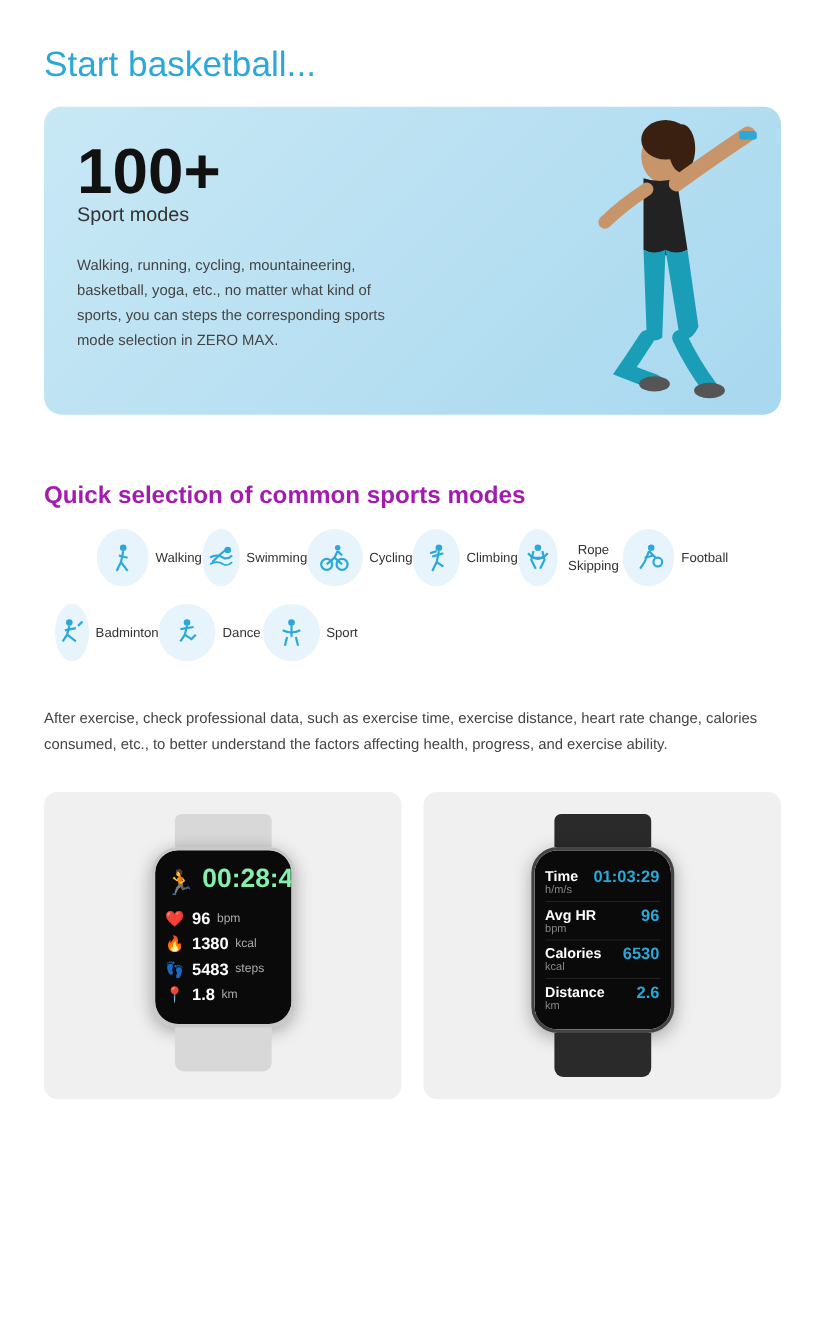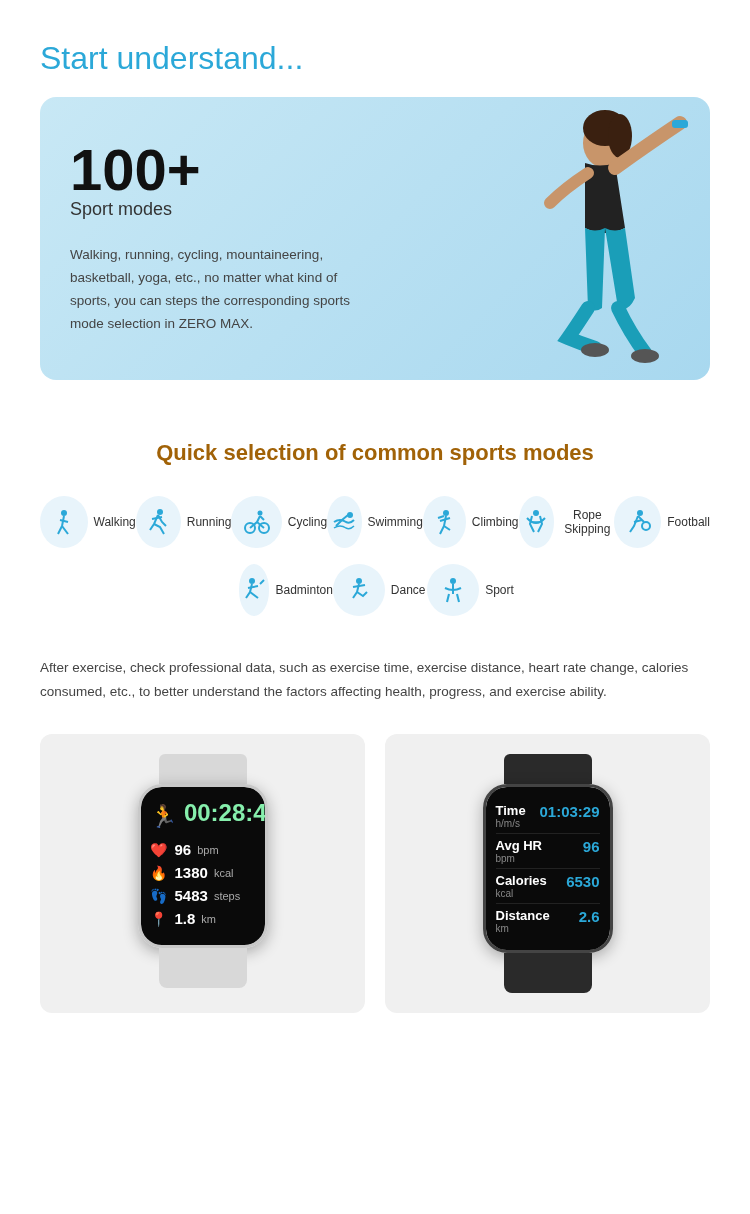--- a/index.html
+++ b/index.html
@@ -25,21 +25,21 @@
     .hero-card {
       background: linear-gradient(135deg, #c8e8f5 0%, #a8d8ef 100%);
       border-radius: 16px;
       overflow: hidden;
       position: relative;
       min-height: 280px;
       display: flex;
       align-items: flex-start;
     }
     .hero-text {
-      padding: 44px 30px;
+      padding: 30px 30px;
       flex: 0 0 55%;
       z-index: 2;
     }
     .hero-number {
       font-size: 58px;
       font-weight: 700;
       color: #111;
       line-height: 1;
     }
     .hero-subtitle {
@@ -64,23 +64,22 @@
       justify-content: flex-end;
     }
 
     
     .sports-section {
       padding: 40px 40px 20px 40px;
     }
     .section-title {
       font-size: 22px;
       font-weight: 700;
-      text-align: center;
-      margin-bottom: 30px;
-      color: #a16207;
+      margin-bottom: 18px;
+      color: #a21caf;
     }
     .sport-item {
       display: flex;
       flex-direction: row;
       align-items: center;
       width: calc(100% / 7);
       gap: 6px;
     }
     .sport-icon-circle {
       width: 52px;
@@ -217,29 +216,29 @@
     
     .sports-row {
       display: flex;
       width: 100%;
       justify-content: center;
       margin-bottom: 16px;
     }
     .sports-row-2 {
       display: flex;
       width: 100%;
-      justify-content: center;
+      justify-content: flex-start;
       padding-left: 10px;
     }
   </style>
 </head>
 <body>
 
 <div class="header-section">
-  <h1 class="start-title">Start understand...</h1>
+  <h1 class="start-title">Start basketball...</h1>
 
   <div class="hero-card">
     <div class="hero-text">
       <div class="hero-number">100+</div>
       <div class="hero-subtitle">Sport modes</div>
       <div class="hero-description">Walking, running, cycling, mountaineering, basketball, yoga, etc., no matter what kind of sports, you can steps the corresponding sports mode selection in ZERO MAX.</div>
     </div>
     <div class="hero-image-area">
 
       <svg viewBox="0 0 300 280" width="300" height="280">
@@ -290,52 +289,40 @@
             <line x1="12" y1="18" x2="8" y2="26" stroke="#2ba8d8" stroke-width="2"></line>
             <line x1="12" y1="18" x2="18" y2="26" stroke="#2ba8d8" stroke-width="2"></line>
             <line x1="10" y1="12" x2="18" y2="14" stroke="#2ba8d8" stroke-width="2"></line>
           </svg>
       </div>
       <span class="sport-label">Walking</span>
     </div>
     <div class="sport-item">
       <div class="sport-icon-circle">
         <svg width="28" height="28" viewBox="0 0 28 28">
-            <circle cx="16" cy="4" r="3" fill="#2ba8d8"></circle>
-            <path d="M14 7 L10 16 L6 22" stroke="#2ba8d8" stroke-width="2" fill="none"></path>
-            <path d="M14 7 L18 14 L22 18" stroke="#2ba8d8" stroke-width="2" fill="none"></path>
-            <path d="M10 16 L16 19 L20 26" stroke="#2ba8d8" stroke-width="2" fill="none"></path>
-            <line x1="8" y1="11" x2="18" y2="9" stroke="#2ba8d8" stroke-width="2"></line>
-          </svg>
-      </div>
-      <span class="sport-label">Running</span>
+            <circle cx="20" cy="7" r="3" fill="#2ba8d8"></circle>
+            <path d="M4 14 Q10 10 16 14 Q20 16 24 12" stroke="#2ba8d8" stroke-width="2" fill="none"></path>
+            <path d="M18 7 L12 12 L6 18" stroke="#2ba8d8" stroke-width="2" fill="none"></path>
+            <path d="M4 20 Q10 16 16 20 Q20 22 24 18" stroke="#2ba8d8" stroke-width="1.5" fill="none"></path>
+          </svg>
+      </div>
+      <span class="sport-label">Swimming</span>
     </div>
     <div class="sport-item">
       <div class="sport-icon-circle">
         <svg width="28" height="28" viewBox="0 0 28 28">
             <circle cx="7" cy="20" r="5" fill="none" stroke="#2ba8d8" stroke-width="2"></circle>
             <circle cx="21" cy="20" r="5" fill="none" stroke="#2ba8d8" stroke-width="2"></circle>
             <circle cx="17" cy="5" r="2.5" fill="#2ba8d8"></circle>
             <path d="M17 8 L14 14 L7 20" stroke="#2ba8d8" stroke-width="2" fill="none"></path>
             <path d="M14 14 L21 20" stroke="#2ba8d8" stroke-width="2"></path>
             <line x1="17" y1="8" x2="21" y2="12" stroke="#2ba8d8" stroke-width="2"></line>
           </svg>
       </div>
       <span class="sport-label">Cycling</span>
-    </div>
-    <div class="sport-item">
-      <div class="sport-icon-circle">
-        <svg width="28" height="28" viewBox="0 0 28 28">
-            <circle cx="20" cy="7" r="3" fill="#2ba8d8"></circle>
-            <path d="M4 14 Q10 10 16 14 Q20 16 24 12" stroke="#2ba8d8" stroke-width="2" fill="none"></path>
-            <path d="M18 7 L12 12 L6 18" stroke="#2ba8d8" stroke-width="2" fill="none"></path>
-            <path d="M4 20 Q10 16 16 20 Q20 22 24 18" stroke="#2ba8d8" stroke-width="1.5" fill="none"></path>
-          </svg>
-      </div>
-      <span class="sport-label">Swimming</span>
     </div>
     <div class="sport-item">
       <div class="sport-icon-circle">
         <svg width="28" height="28" viewBox="0 0 28 28">
             <circle cx="16" cy="5" r="3" fill="#2ba8d8"></circle>
             <path d="M16 8 L14 18 L10 26" stroke="#2ba8d8" stroke-width="2" fill="none"></path>
             <path d="M14 18 L20 22" stroke="#2ba8d8" stroke-width="2" fill="none"></path>
             <line x1="10" y1="13" x2="20" y2="10" stroke="#2ba8d8" stroke-width="2"></line>
             <line x1="8" y1="10" x2="14" y2="8" stroke="#2ba8d8" stroke-width="2"></line>
           </svg>

